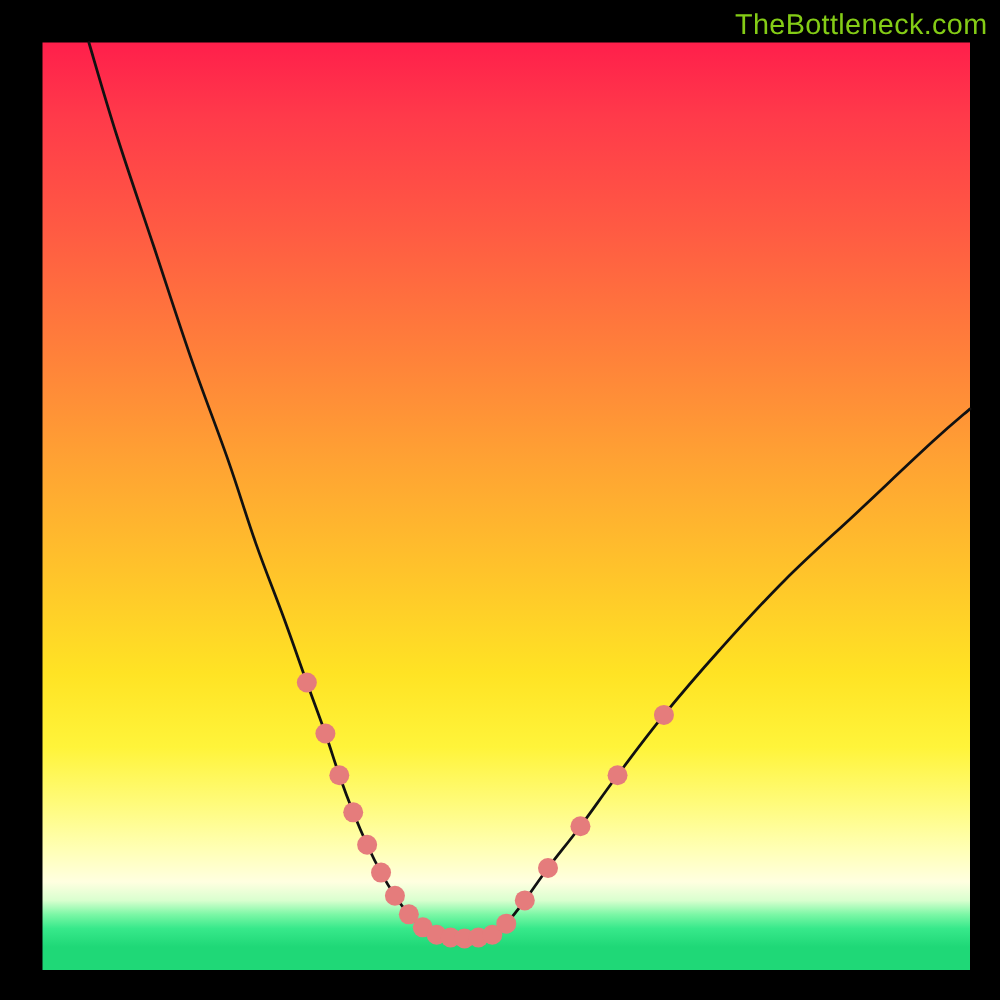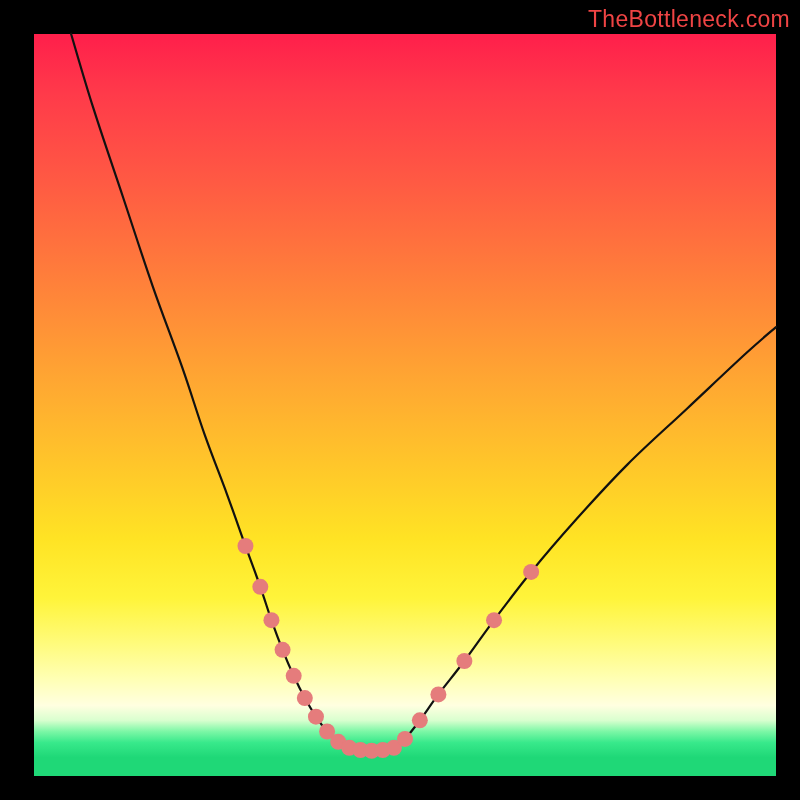--- a/index.html
+++ b/index.html
@@ -41,21 +41,21 @@
       #7cf7a6 94%,
       #38e98b 95.5%,
       #1fd877 97.5%,
       #1fd877 100%
     );
   }
   .watermark {
     position: absolute;
     top: 6px;
     right: 10px;
-    color: #ef4444;
+    color: #84cc16;
     font-size: 23px;
     font-weight: 400;
     letter-spacing: 0.3px;
     user-select: none;
   }
   svg.curves {
     position: absolute;
     left: 0;
     top: 0;
     width: 742px;

